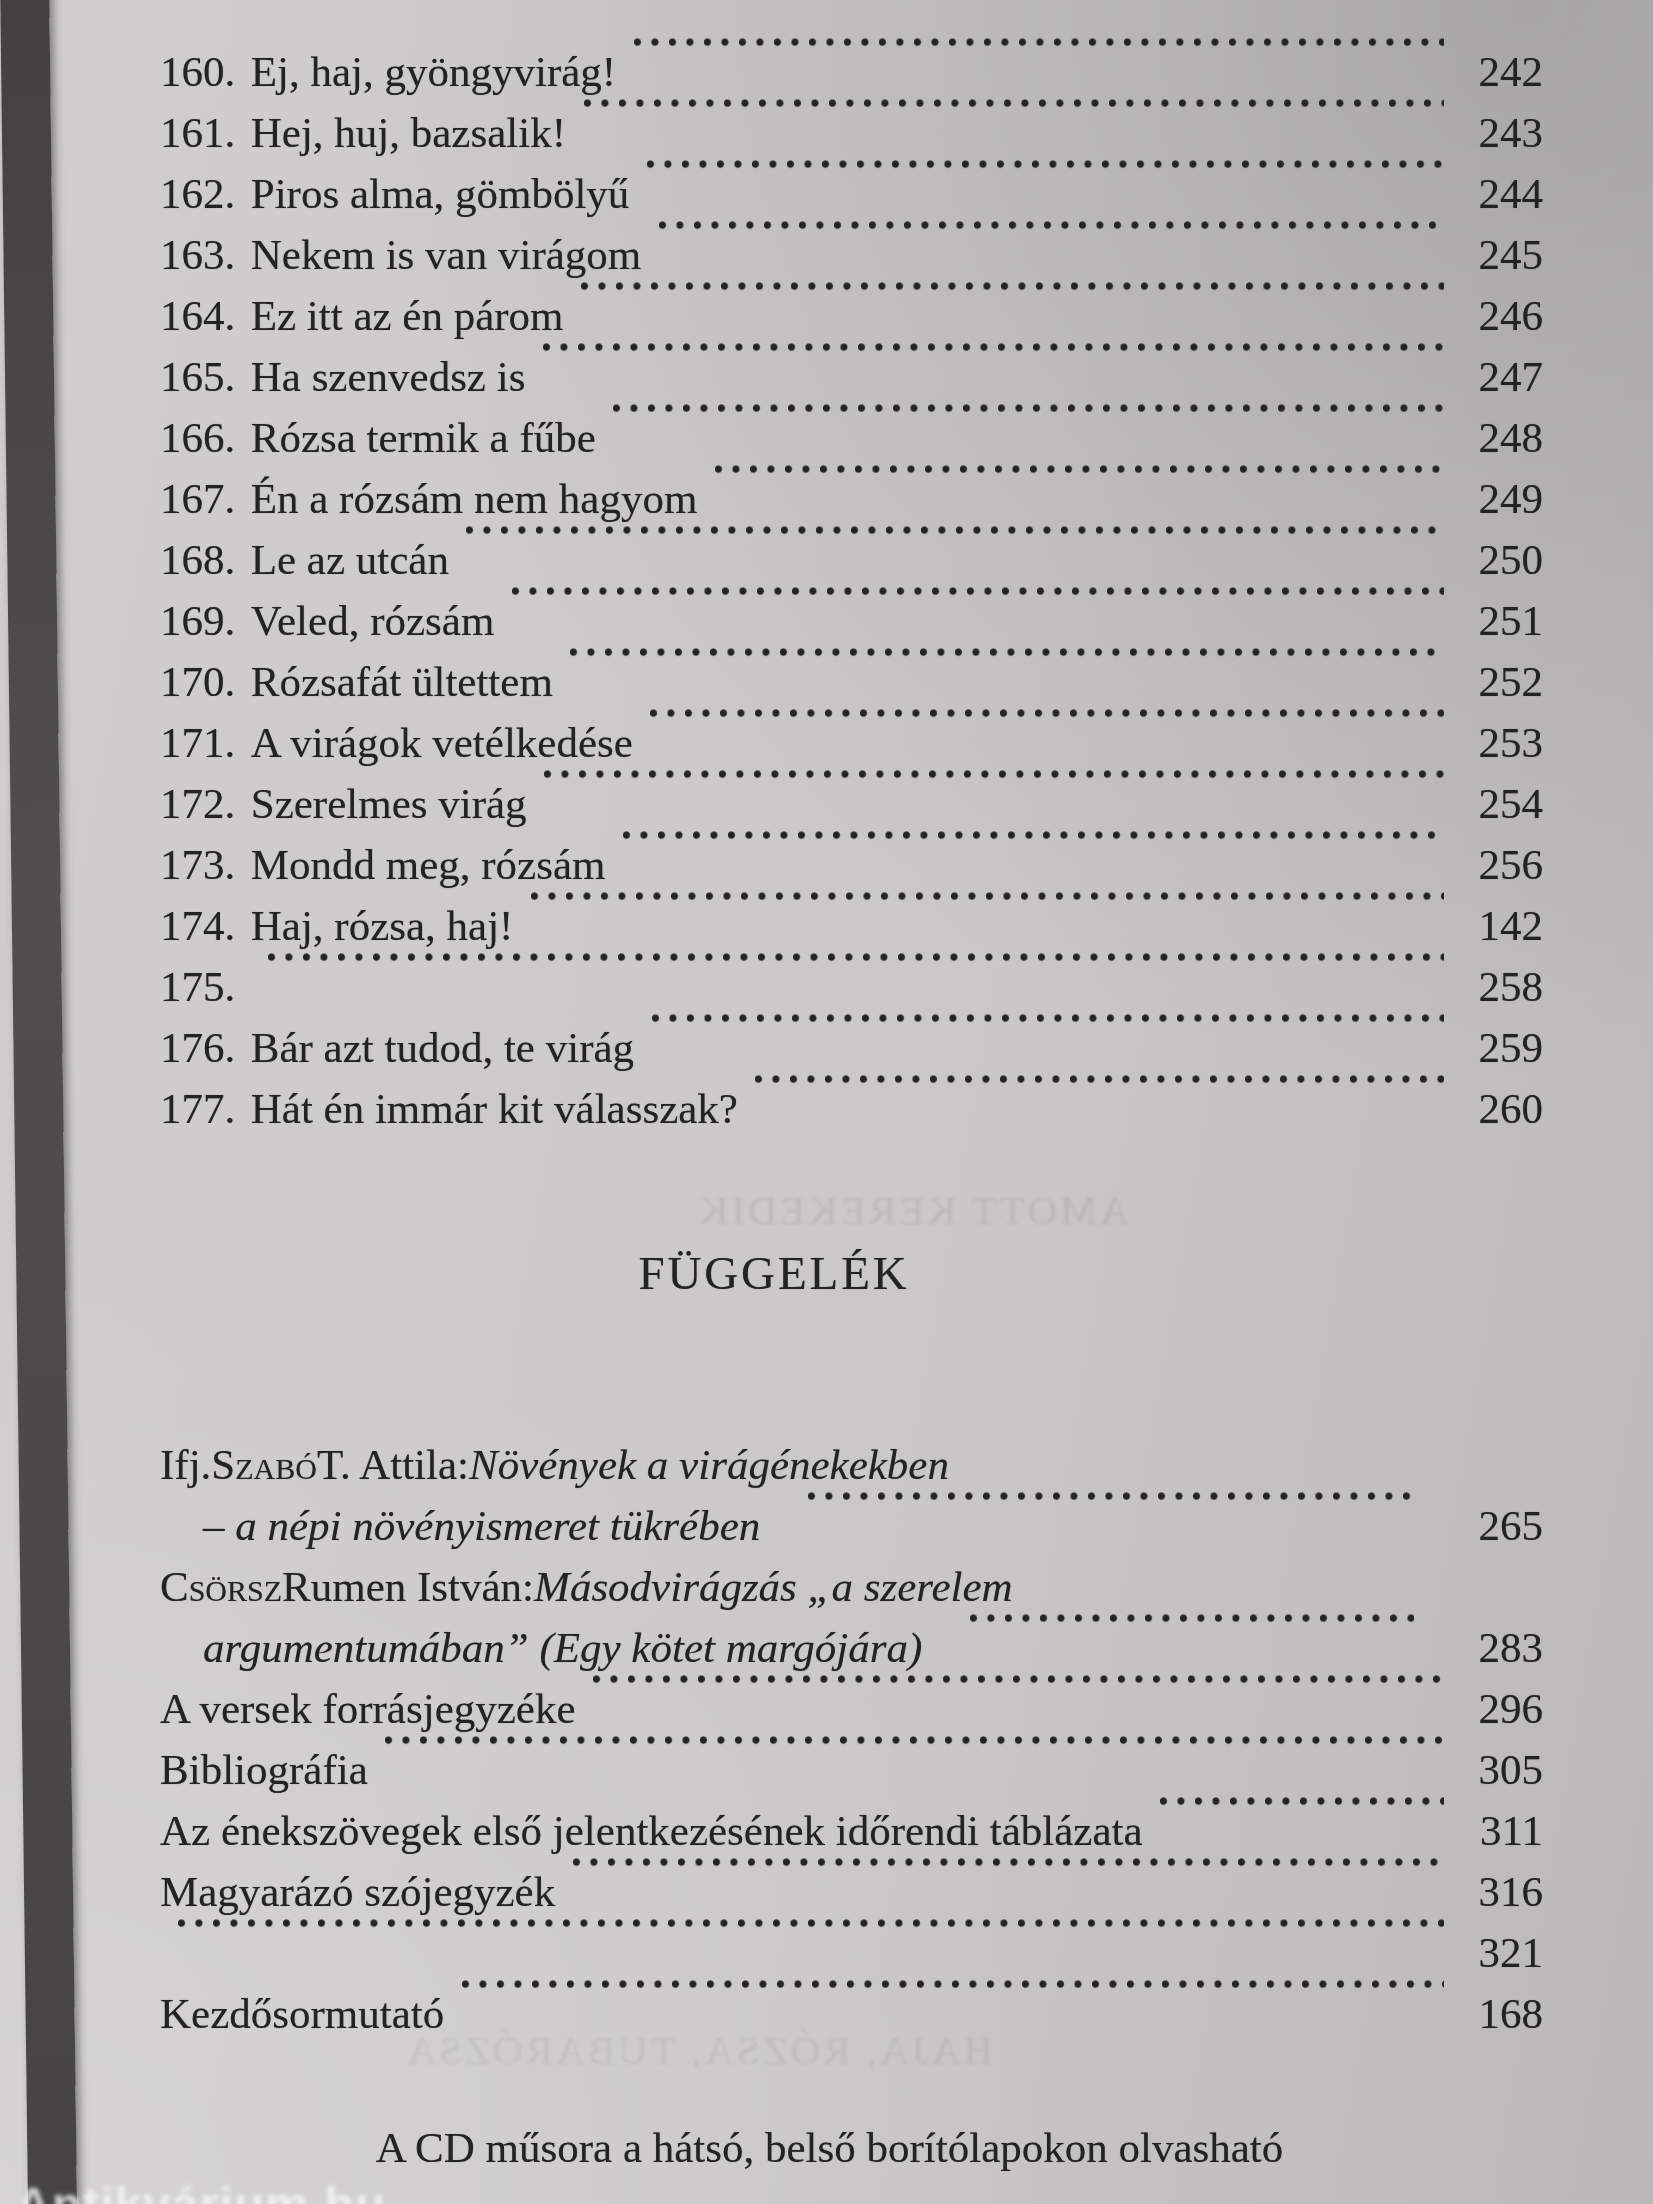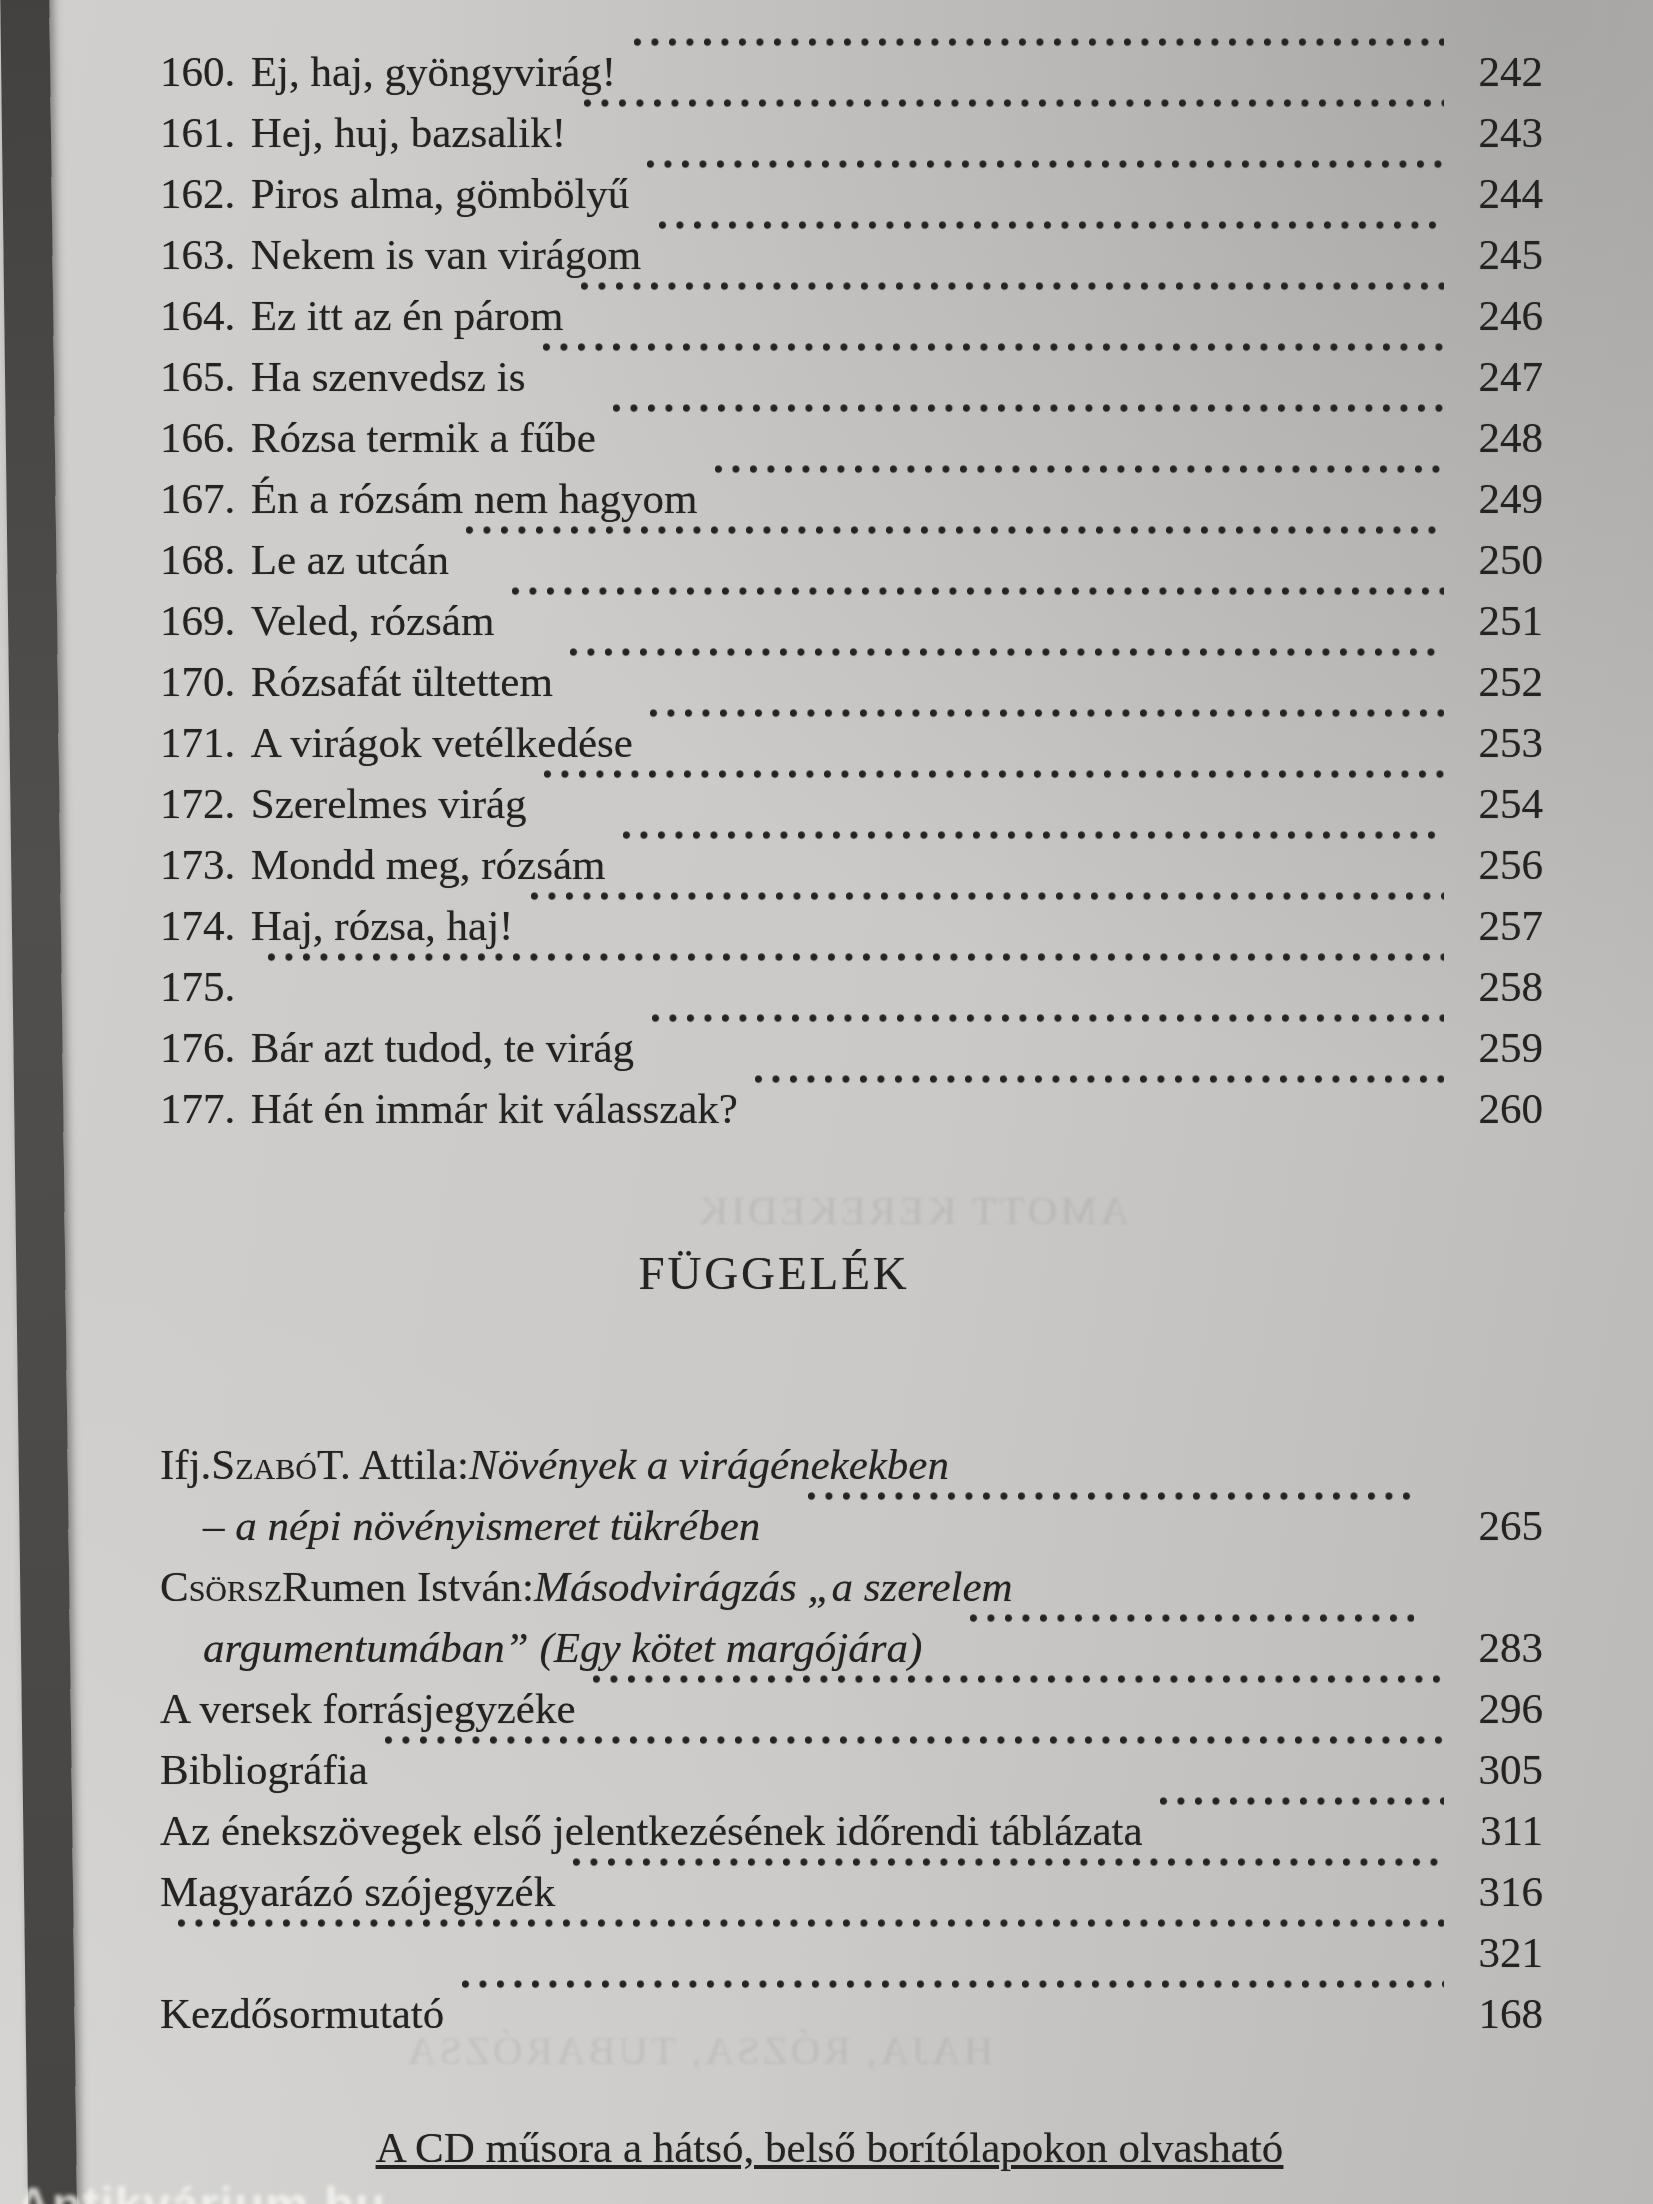--- a/index.html
+++ b/index.html
@@ -42,21 +42,20 @@
     text-shadow:0 0 1px rgba(30,30,28,0.45);
   }
   .appendix{position:absolute;left:160px;top:1434px;width:1383px;}
   .indent{padding-left:43px;gap:30px;}
   .sc{font-variant:small-caps;}
   .it{font-style:italic;}
   .footer{
     position:absolute;left:160px;top:2117px;width:1339px;
     text-align:center;font-size:43px;line-height:61px;
     text-shadow:0 0 1px rgba(30,30,28,0.45);
-    text-decoration:underline;
   }
   .ghost{
     position:absolute;transform:scaleX(-1);
     font-size:41px;letter-spacing:2.9px;color:#3c3c3a;opacity:0.10;
     filter:blur(1.5px);white-space:nowrap;
   }
   .ghost-amott{left:602px;top:1186px;width:621px;text-align:center;}
   .ghost-haja{left:330px;top:2026px;width:737px;text-align:center;opacity:0.09;}
   .watermark{
     position:absolute;left:15.5px;top:2176px;
@@ -156,21 +155,21 @@
     <div class="row">
         <span class="num">173.</span>
         <span class="tt">Mondd meg, rózsám</span>
         <span class="leader"></span>
         <span class="pg">256</span>
       </div>
     <div class="row">
         <span class="num">174.</span>
         <span class="tt">Haj, rózsa, haj!</span>
         <span class="leader"></span>
-        <span class="pg">257</span>
+        <span class="pg">142</span>
       </div>
     <div class="row">
         <span class="num">175.</span>
         <span class="leader"></span>
         <span class="pg">258</span>
       </div>
     <div class="row">
         <span class="num">176.</span>
         <span class="tt">Bár azt tudod, te virág</span>
         <span class="leader"></span>

